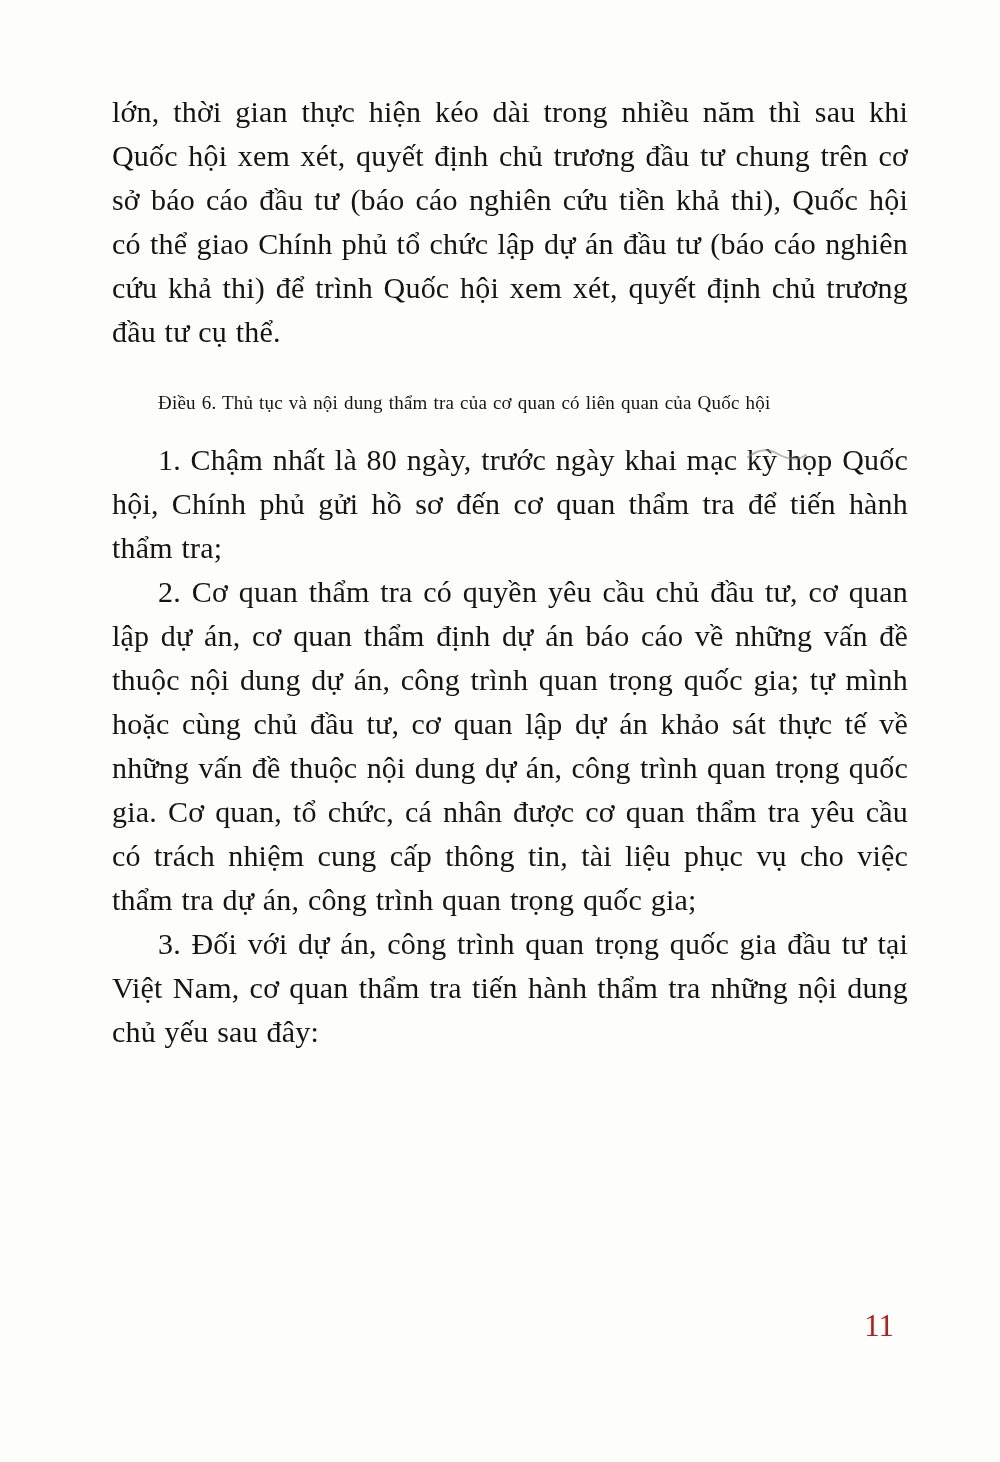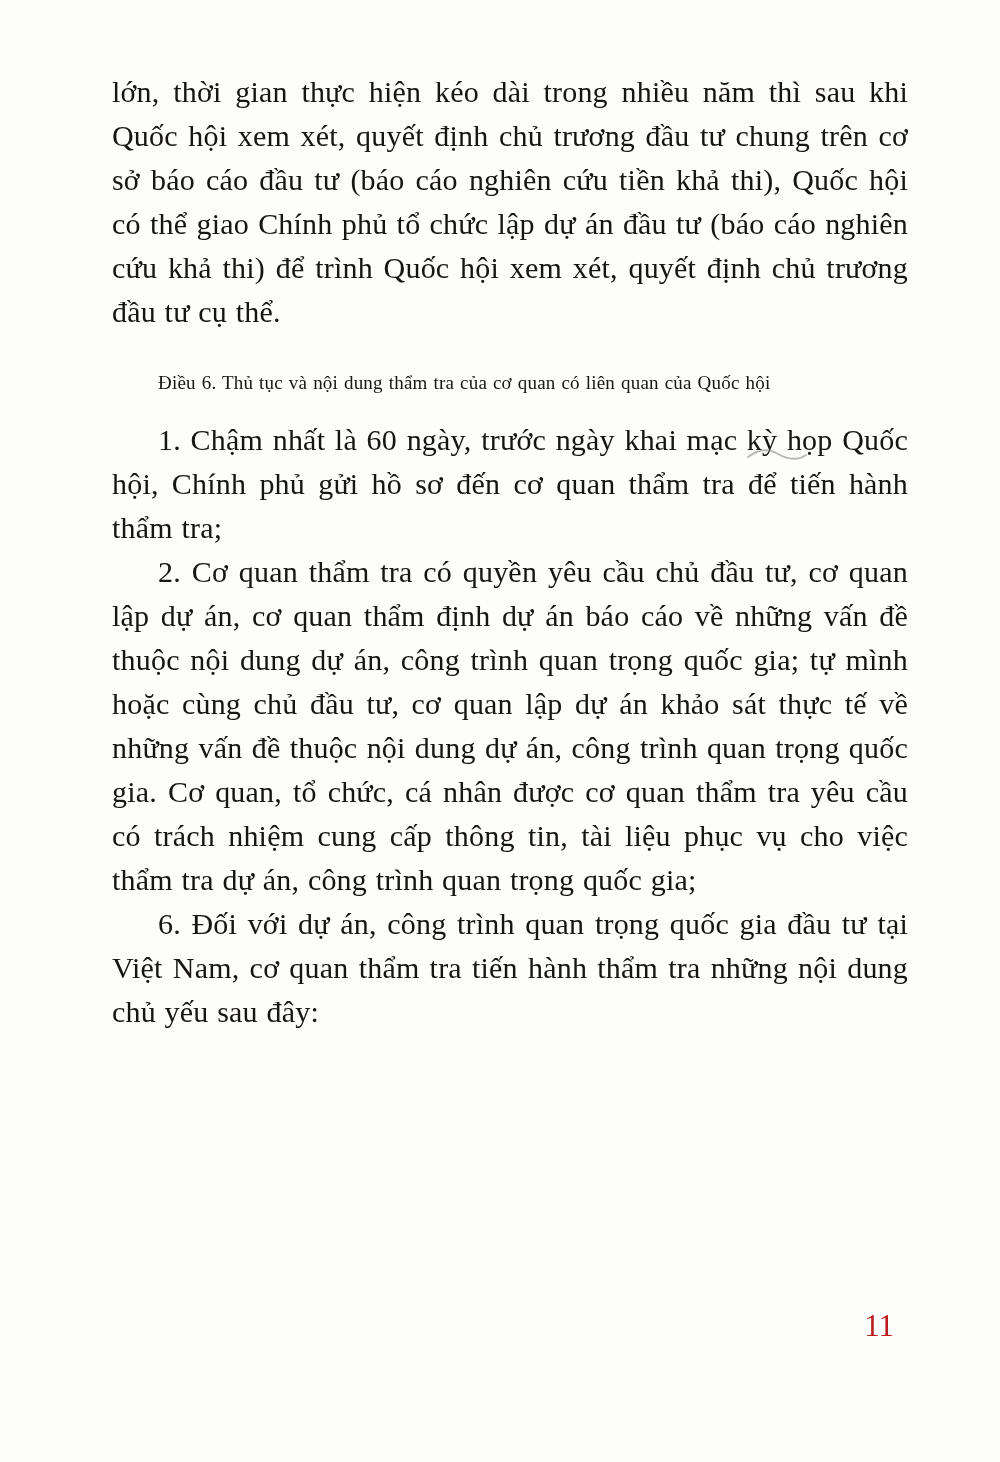--- a/index.html
+++ b/index.html
@@ -9,21 +9,21 @@
     height: 1462px;
     background: #fdfdfb;
     font-family: "Liberation Serif", "DejaVu Serif", serif;
     color: #171513;
     overflow: hidden;
   }
   .page {
     position: relative;
     width: 1000px;
     height: 1462px;
-    padding: 70px 92px 0 112px;
+    padding: 90px 92px 0 112px;
     background: #fdfdfb;
   }
   .para {
     margin: 0;
     font-size: 30px;
     line-height: 44px;
     text-align: justify;
     text-indent: 46px;
     letter-spacing: 0.2px;
     word-spacing: 1px;
@@ -63,21 +63,21 @@
 
   <p class="para continuation">lớn, thời gian thực hiện kéo dài trong nhiều năm thì sau khi Quốc hội xem xét, quyết định chủ trương đầu tư chung trên cơ sở báo cáo đầu tư (báo cáo nghiên cứu tiền khả thi), Quốc hội có thể giao Chính phủ tổ chức lập dự án đầu tư (báo cáo nghiên cứu khả thi) để trình Quốc hội xem xét, quyết định chủ trương đầu tư cụ thể.</p>
 
   <p class="article-heading">Điều 6. Thủ tục và nội dung thẩm tra của cơ quan có liên quan của Quốc hội</p>
 
   <svg class="scan-artifact" viewBox="0 0 62 22" xmlns="http://www.w3.org/2000/svg">
     <path d="M2 13 C 14 4, 24 5, 32 10 S 52 17, 60 11" fill="none" stroke="#8d8b86" stroke-width="2" stroke-linecap="round"></path>
   </svg>
 
 
-  <p class="para">1. Chậm nhất là 60 ngày, trước ngày khai mạc kỳ họp Quốc hội, Chính phủ gửi hồ sơ đến cơ quan thẩm tra để tiến hành thẩm tra;</p>
+  <p class="para">1. Chậm nhất là 80 ngày, trước ngày khai mạc kỳ họp Quốc hội, Chính phủ gửi hồ sơ đến cơ quan thẩm tra để tiến hành thẩm tra;</p>
 
   <p class="para">2. Cơ quan thẩm tra có quyền yêu cầu chủ đầu tư, cơ quan lập dự án, cơ quan thẩm định dự án báo cáo về những vấn đề thuộc nội dung dự án, công trình quan trọng quốc gia; tự mình hoặc cùng chủ đầu tư, cơ quan lập dự án khảo sát thực tế về những vấn đề thuộc nội dung dự án, công trình quan trọng quốc gia. Cơ quan, tổ chức, cá nhân được cơ quan thẩm tra yêu cầu có trách nhiệm cung cấp thông tin, tài liệu phục vụ cho việc thẩm tra dự án, công trình quan trọng quốc gia;</p>
 
-  <p class="para">6. Đối với dự án, công trình quan trọng quốc gia đầu tư tại Việt Nam, cơ quan thẩm tra tiến hành thẩm tra những nội dung chủ yếu sau đây:</p>
+  <p class="para">3. Đối với dự án, công trình quan trọng quốc gia đầu tư tại Việt Nam, cơ quan thẩm tra tiến hành thẩm tra những nội dung chủ yếu sau đây:</p>
 
   <div class="page-number">11</div>
 
 </div>
 
 </body></html>

